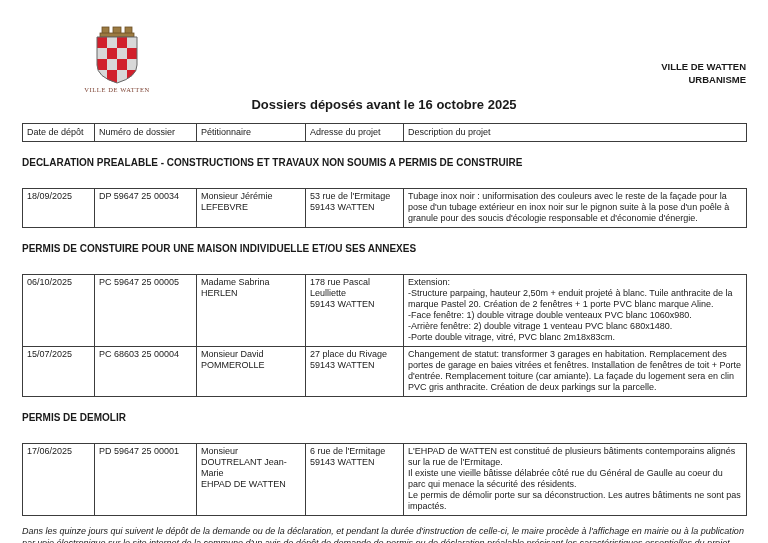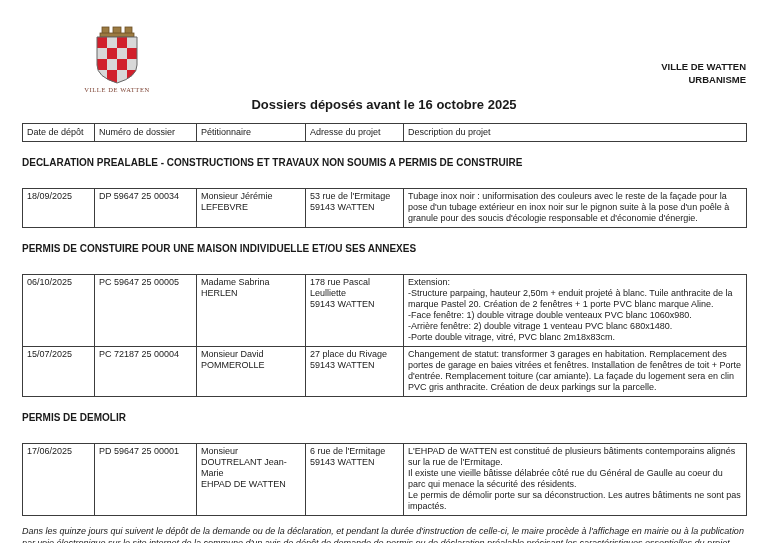--- a/index.html
+++ b/index.html
@@ -162,21 +162,21 @@
 Leulliette
 59143 WATTEN</td>
       <td>Extension:
 -Structure parpaing, hauteur 2,50m + enduit projeté à blanc. Tuile anthracite de la marque Pastel 20. Création de 2 fenêtres + 1 porte PVC blanc marque Aline.
 -Face fenêtre: 1) double vitrage double venteaux PVC blanc 1060x980.
 -Arrière fenêtre: 2) double vitrage 1 venteau PVC blanc 680x1480.
 -Porte double vitrage, vitré, PVC blanc 2m18x83cm.</td>
     </tr>
     <tr>
       <td>15/07/2025</td>
-      <td>PC 72187 25 00004</td>
+      <td>PC 68603 25 00004</td>
       <td>Monsieur David
 POMMEROLLE</td>
       <td>27 place du Rivage
 59143 WATTEN</td>
       <td>Changement de statut: transformer 3 garages en habitation. Remplacement des portes de garage en baies vitrées et fenêtres. Installation de fenêtres de toit + Porte d'entrée. Remplacement toiture (car amiante). La façade du logement sera en clin PVC gris anthracite. Création de deux parkings sur la parcelle.</td>
     </tr>
   </tbody>
     </table>
 
   <div class="section-heading">PERMIS DE DEMOLIR</div>

